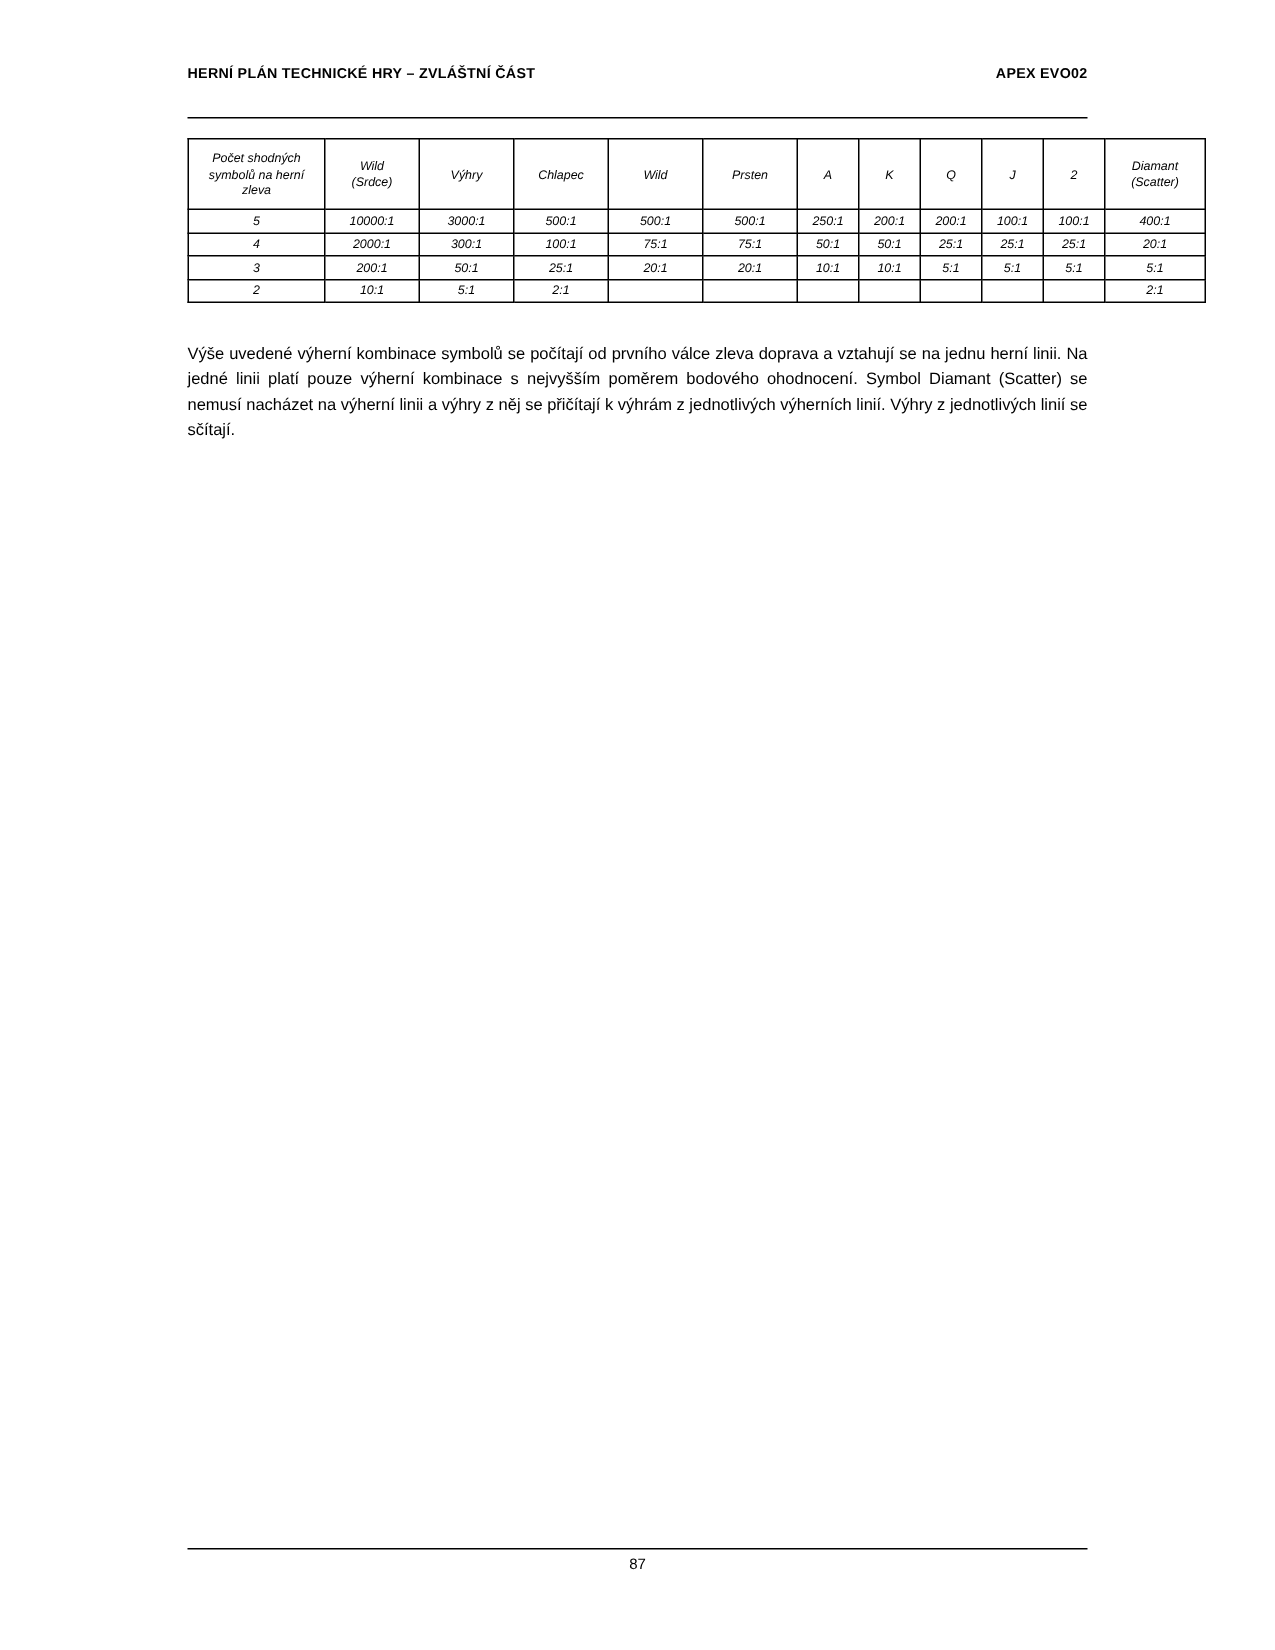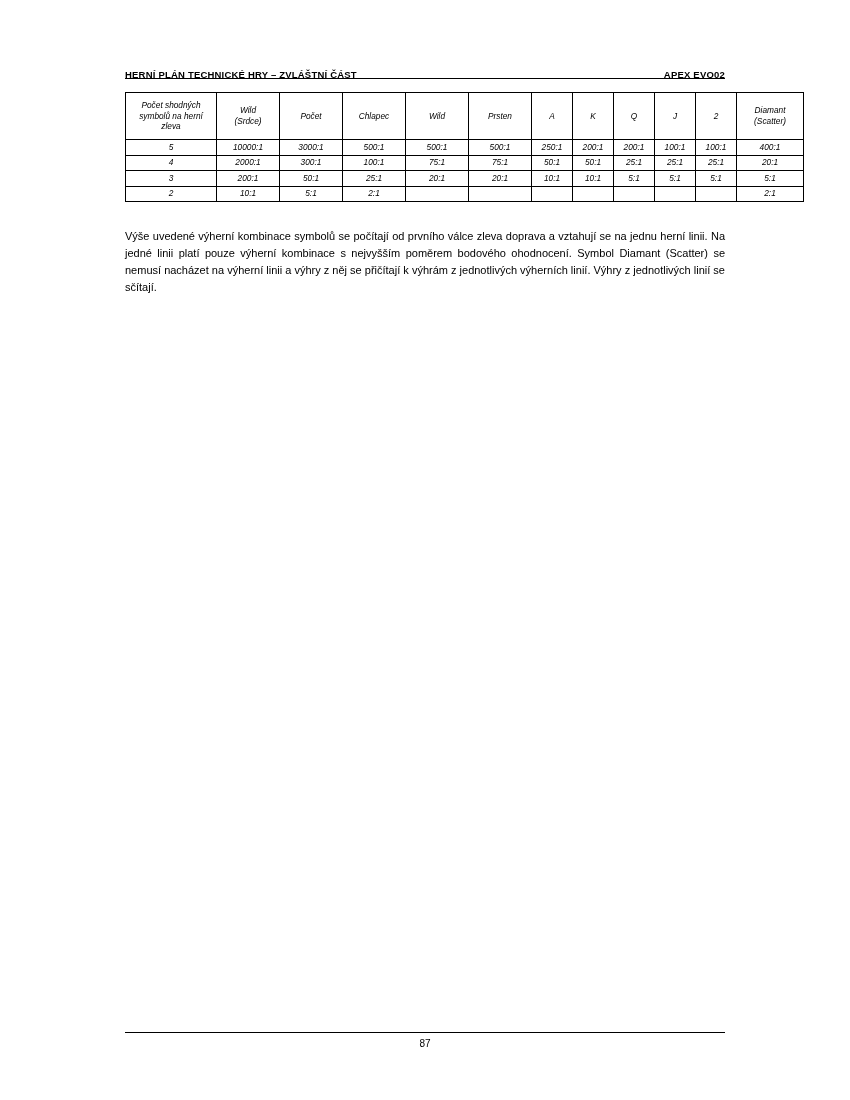--- a/index.html
+++ b/index.html
@@ -17,21 +17,21 @@
   .page {
     position: absolute;
     left: 0; top: 0;
     width: 850px;
     height: 1100px;
     box-sizing: border-box;
   }
   .header {
     position: absolute;
     left: 125px;
-    top: 69px;
+    top: 44px;
     width: 600px;
     display: flex;
     justify-content: space-between;
     font-size: 9.5px;
     font-weight: bold;
     letter-spacing: 0.2px;
   }
   .header-rule {
     position: absolute;
     left: 125px;
@@ -115,21 +115,21 @@
           <td class="col-first">
             <span>Počet shodných</span><br>
             <span>symbolů na herní</span><br>
             <span>zleva</span>
           </td>
           <td class="col-wide">
             <span>Wild</span><br>
             <span>(Srdce)</span>
           </td>
           <td class="col-wide">
-            <span>Počet</span>
+            <span>Výhry</span>
           </td>
           <td class="col-wide">
             <span>Chlapec</span>
           </td>
           <td class="col-wide">
             <span>Wild</span>
           </td>
           <td class="col-wide">
             <span>Prsten</span>
           </td>

